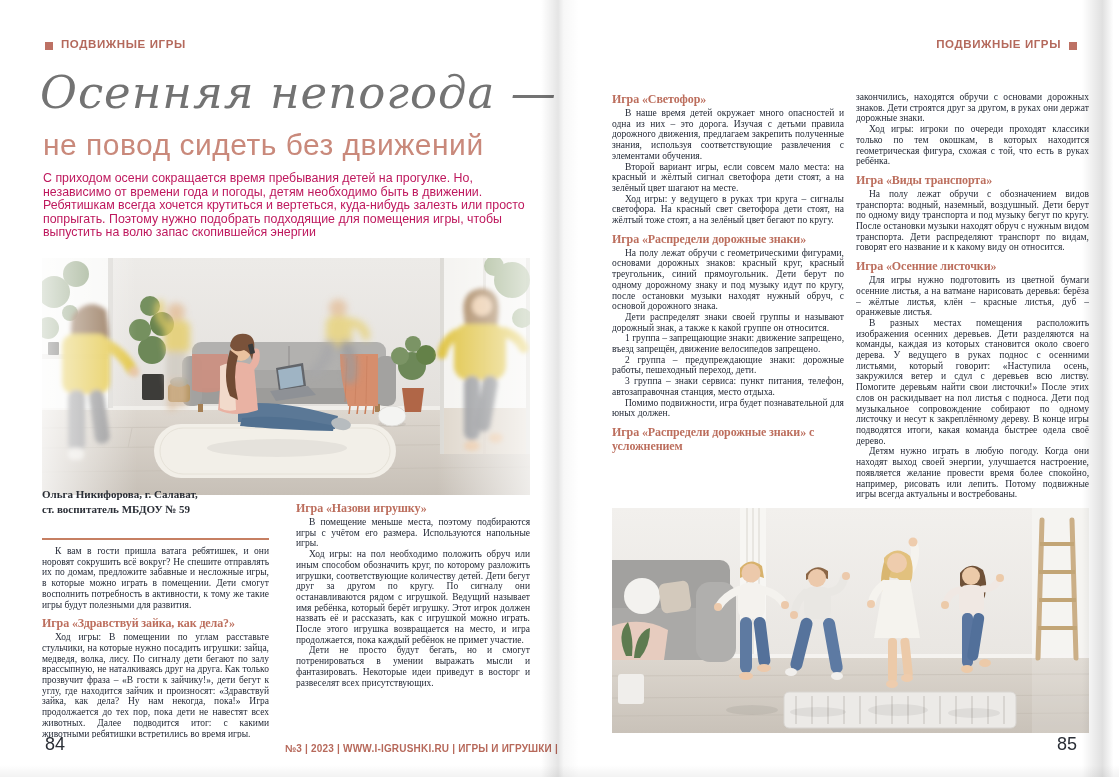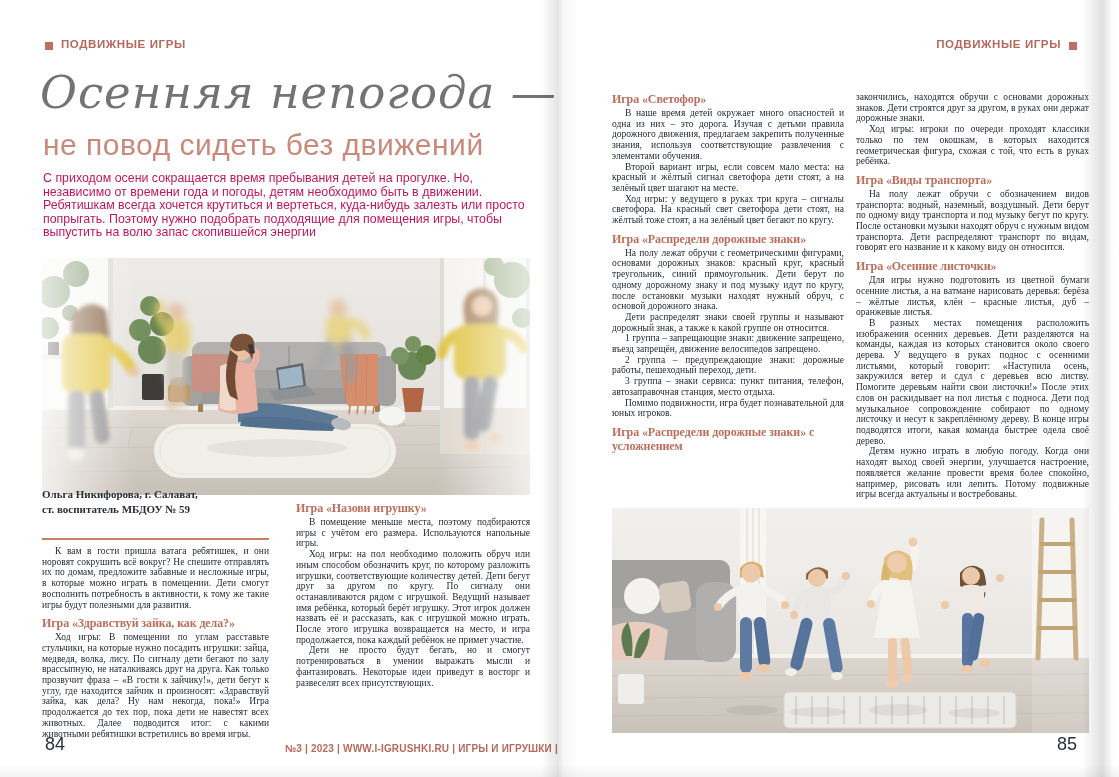--- a/index.html
+++ b/index.html
@@ -262,21 +262,21 @@
       <h3>Игра «Светофор»</h3>
       <p>В наше время детей окружает много опасностей и одна из них – это дорога. Изучая с детьми правила дорожного движения, предлагаем закрепить полученные знания, используя соответствующие развлечения с элементами обучения.</p>
       <p>Второй вариант игры, если совсем мало места: на красный и жёлтый сигнал светофора дети стоят, а на зелёный цвет шагают на месте.</p>
       <p>Ход игры: у ведущего в руках три круга – сигналы светофора. На красный свет светофора дети стоят, на жёлтый тоже стоят, а на зелёный цвет бегают по кругу.</p>
       <h3>Игра «Распредели дорожные знаки»</h3>
       <p>На полу лежат обручи с геометрическими фигурами, основами дорожных знаков: красный круг, красный треугольник, синий прямоугольник. Дети берут по одному дорожному знаку и под музыку идут по кругу, после остановки музыки находят нужный обруч, с основой дорожного знака.</p>
       <p>Дети распределят знаки своей группы и называют дорожный знак, а также к какой группе он относится.</p>
       <p>1 группа – запрещающие знаки: движение запрещено, въезд запрещён, движение велосипедов запрещено.</p>
       <p>2 группа – предупреждающие знаки: дорожные работы, пешеходный переход, дети.</p>
       <p>3 группа – знаки сервиса: пункт питания, телефон, автозаправочная станция, место отдыха.</p>
-      <p>Помимо подвижности, игра будет познавательной для юных игроков.</p>
+      <p>Помимо подвижности, игра будет познавательной для юных должен.</p>
       <h3>Игра «Распредели дорожные знаки» с усложнением</h3>
     </div>
   <div class="col" id="col-r2">
       <p class="noindent">закончились, находятся обручи с основами дорожных знаков. Дети строятся друг за другом, в руках они держат дорожные знаки.</p>
       <p>Ход игры: игроки по очереди проходят классики только по тем окошкам, в которых находится геометрическая фигура, схожая с той, что есть в руках ребёнка.</p>
       <h3>Игра «Виды транспорта»</h3>
       <p>На полу лежат обручи с обозначением видов транспорта: водный, наземный, воздушный. Дети берут по одному виду транспорта и под музыку бегут по кругу. После остановки музыки находят обруч с нужным видом транспорта. Дети распределяют транспорт по видам, говорят его название и к какому виду он относится.</p>
       <h3>Игра «Осенние листочки»</h3>
       <p>Для игры нужно подготовить из цветной бумаги осенние листья, а на ватмане нарисовать деревья: берёза – жёлтые листья, клён – красные листья, дуб – оранжевые листья.</p>
       <p>В разных местах помещения расположить изображения осенних деревьев. Дети разделяются на команды, каждая из которых становится около своего дерева. У ведущего в руках поднос с осенними листьями, который говорит: «Наступила осень, закружился ветер и сдул с деревьев всю листву. Помогите деревьям найти свои листочки!» После этих слов он раскидывает на пол листья с подноса. Дети под музыкальное сопровождение собирают по одному листочку и несут к закреплённому дереву. В конце игры подводятся итоги, какая команда быстрее одела своё дерево.</p>

